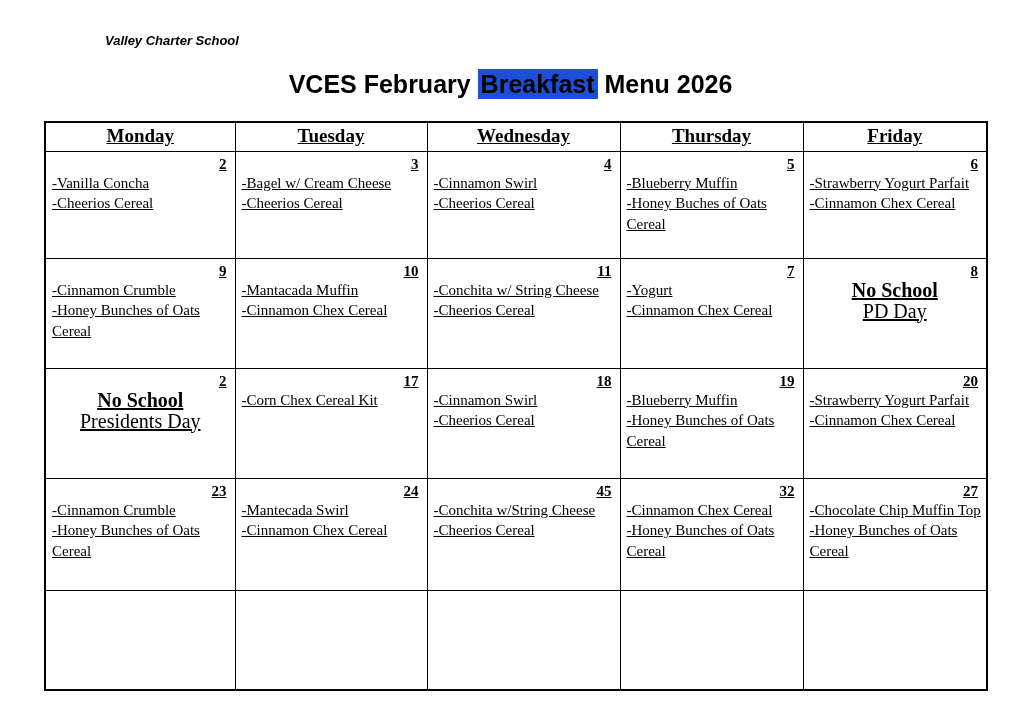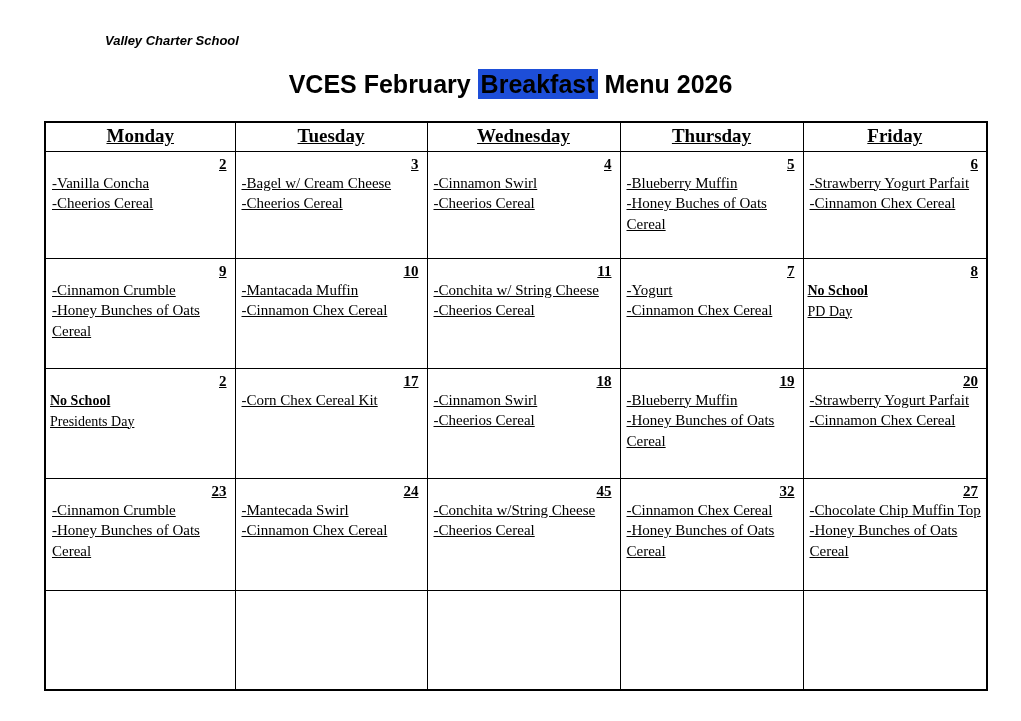--- a/index.html
+++ b/index.html
@@ -66,21 +66,22 @@
     line-height: 18px;
     padding: 3px 8px 0 0;
   }
   .menu-items {
     padding: 0 4px 0 6px;
     font-size: 15px;
     line-height: 20.5px;
   }
   .menu-item { display: block; }
   .no-school-block {
-    font-size: 14px;
+    text-align: center;
+    font-size: 20px;
     line-height: 21px;
     padding: 0 4px;
   }
   .no-school-title { font-weight: bold; }
 </style>
 </head>
 <body>
 
 <div class="top-bar">
   <span class="school-name">Valley Charter School</span>

